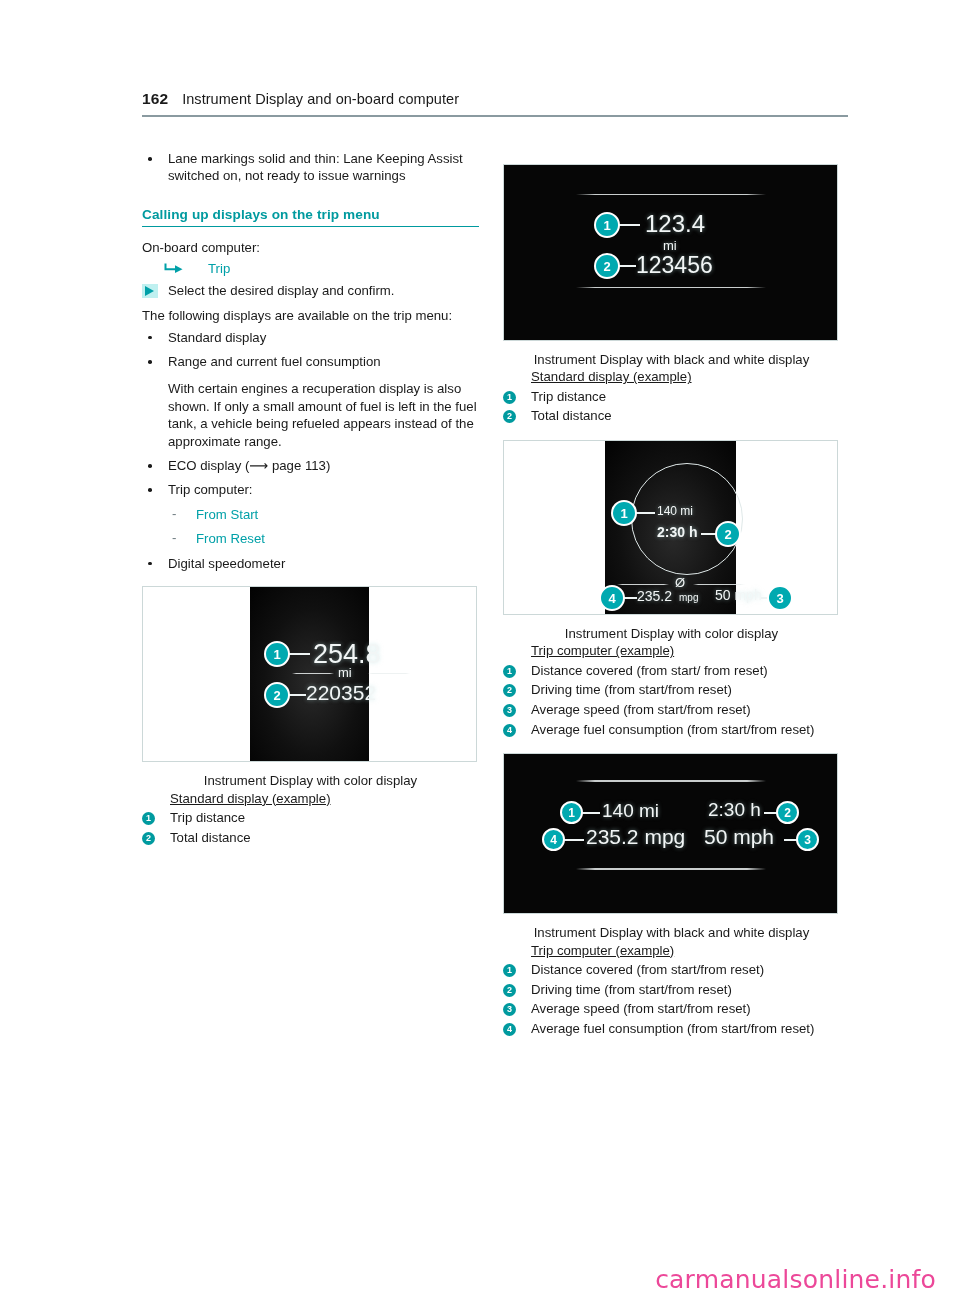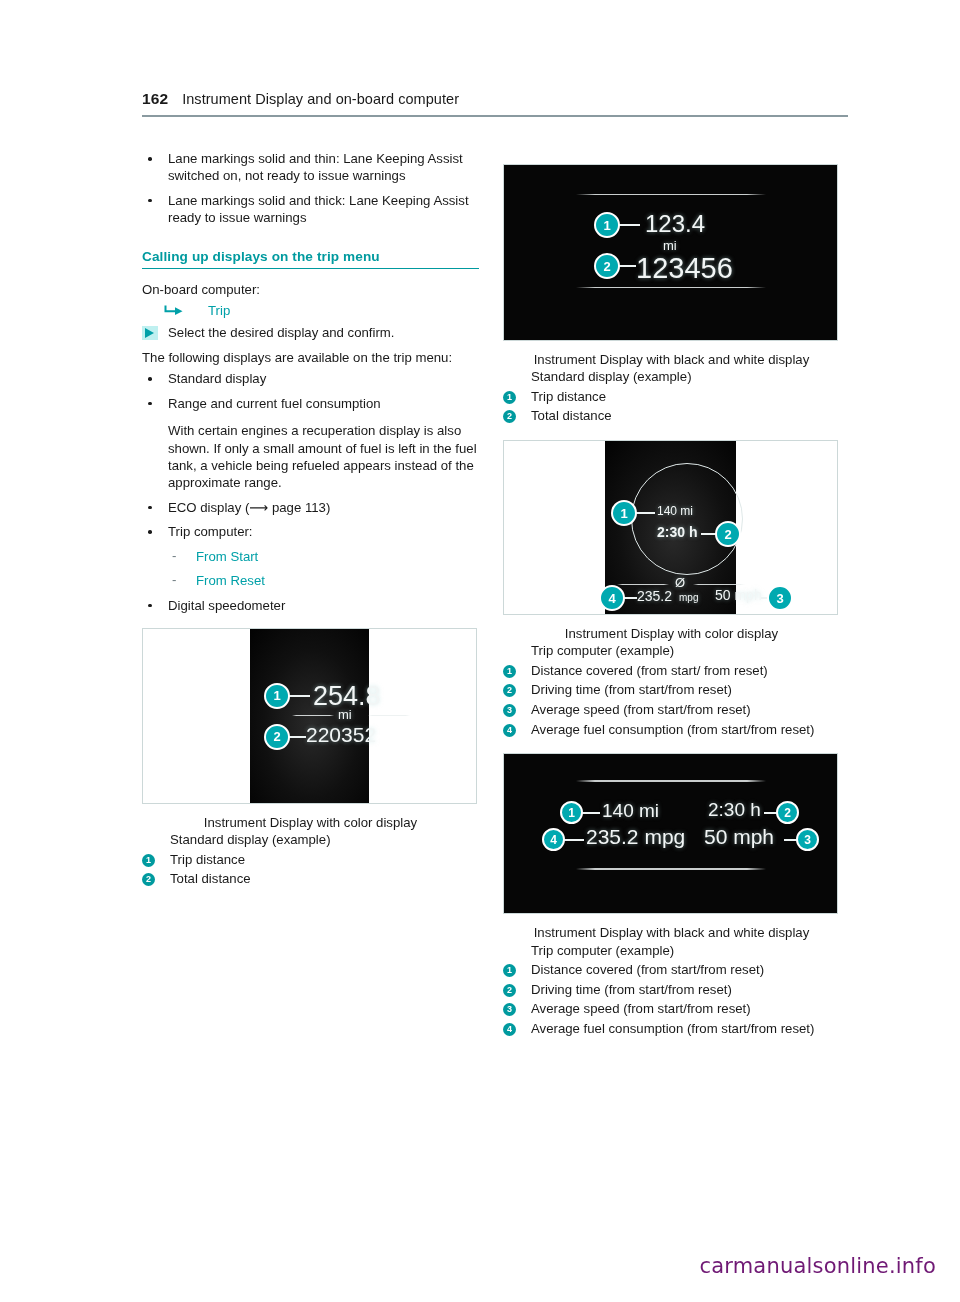--- a/index.html
+++ b/index.html
@@ -242,20 +242,21 @@
     font-size: 13.2px;
     line-height: 17.4px;
     margin: 8px 0 0 0;
     text-align: center;
   }
   .caption-sub {
     font-size: 13.2px;
     line-height: 17.4px;
     padding-left: 28px;
     margin: 0 0 2px 0;
+    text-decoration: underline;
   }
   .legend-list { margin: 0; padding: 0; list-style: none; }
   .legend-item {
     position: relative;
     padding-left: 28px;
     font-size: 13.2px;
     line-height: 18.6px;
     margin-bottom: 1px;
   }
   .legend-badge {
@@ -268,41 +269,40 @@
     font-size: 9px;
     font-weight: bold;
     line-height: 13px;
     text-align: center;
   }
   .legend-text { display: block; }
 
   
   .watermark {
     position: absolute;
-    right: 24px; bottom: 24px;
-    font-size: 21px;
-    color: #701a75;
+    right: 24px; bottom: 8px;
+    font-size: 25px;
+    color: #ec4899;
     letter-spacing: 0.2px;
     font-family: "DejaVu Sans", sans-serif;
   }
 </style>
 </head>
 <body>
 
 <div class="page-header">
   <span class="page-number">162</span>
   <span class="header-title">Instrument Display and on-board computer</span>
 </div>
 <div class="header-rule"></div>
 
 <div class="col col-left">
 
   <ul class="bullet-list">
     <li class="bullet-item">Lane markings solid and thin: Lane Keeping Assist switched on, not ready to issue warnings</li>
-    <li class="bullet-item">Lane markings solid and thick: Lane Keeping Assist ready to issue warnings</li>
   </ul>
 
   <div class="section-heading">Calling up displays on the trip menu</div>
   <div class="section-rule"></div>
 
   <p class="para">On-board computer:</p>
 
   <div class="menu-path">
     <svg class="turn-arrow" width="20" height="14" viewBox="0 0 20 14">
       <path d="M1.5 2.5 L1.5 8.2 L12 8.2" fill="none" stroke="#00a0a8" stroke-width="2"></path>
@@ -365,21 +365,21 @@
 
   <div class="figure full-black fig-bw-std">
     <div class="screen">
       <div class="disp-line" style="left:72px; top:29px; width:190px;"></div>
       <div class="callout" style="left:90px; top:47px;">1</div>
       <div class="leader" style="left:114px; top:59px; width:22px;"></div>
       <div class="disp-text" style="left:141px; top:45px; font-size:24px;">123.4</div>
       <div class="disp-text" style="left:159px; top:73px; font-size:13px;">mi</div>
       <div class="callout" style="left:90px; top:88px;">2</div>
       <div class="leader" style="left:114px; top:100px; width:18px;"></div>
-      <div class="disp-text" style="left:132px; top:87px; font-size:29px;">123456</div>
+      <div class="disp-text" style="left:132px; top:87px; font-size:23px;">123456</div>
       <div class="disp-line" style="left:72px; top:122px; width:190px;"></div>
     </div>
   </div>
 
   <p class="caption-title">Instrument Display with black and white display</p>
   <p class="caption-sub">Standard display (example)</p>
   <ul class="legend-list">
     <li class="legend-item">
       <span class="legend-badge">1</span>
       <span class="legend-text">Trip distance</span>

